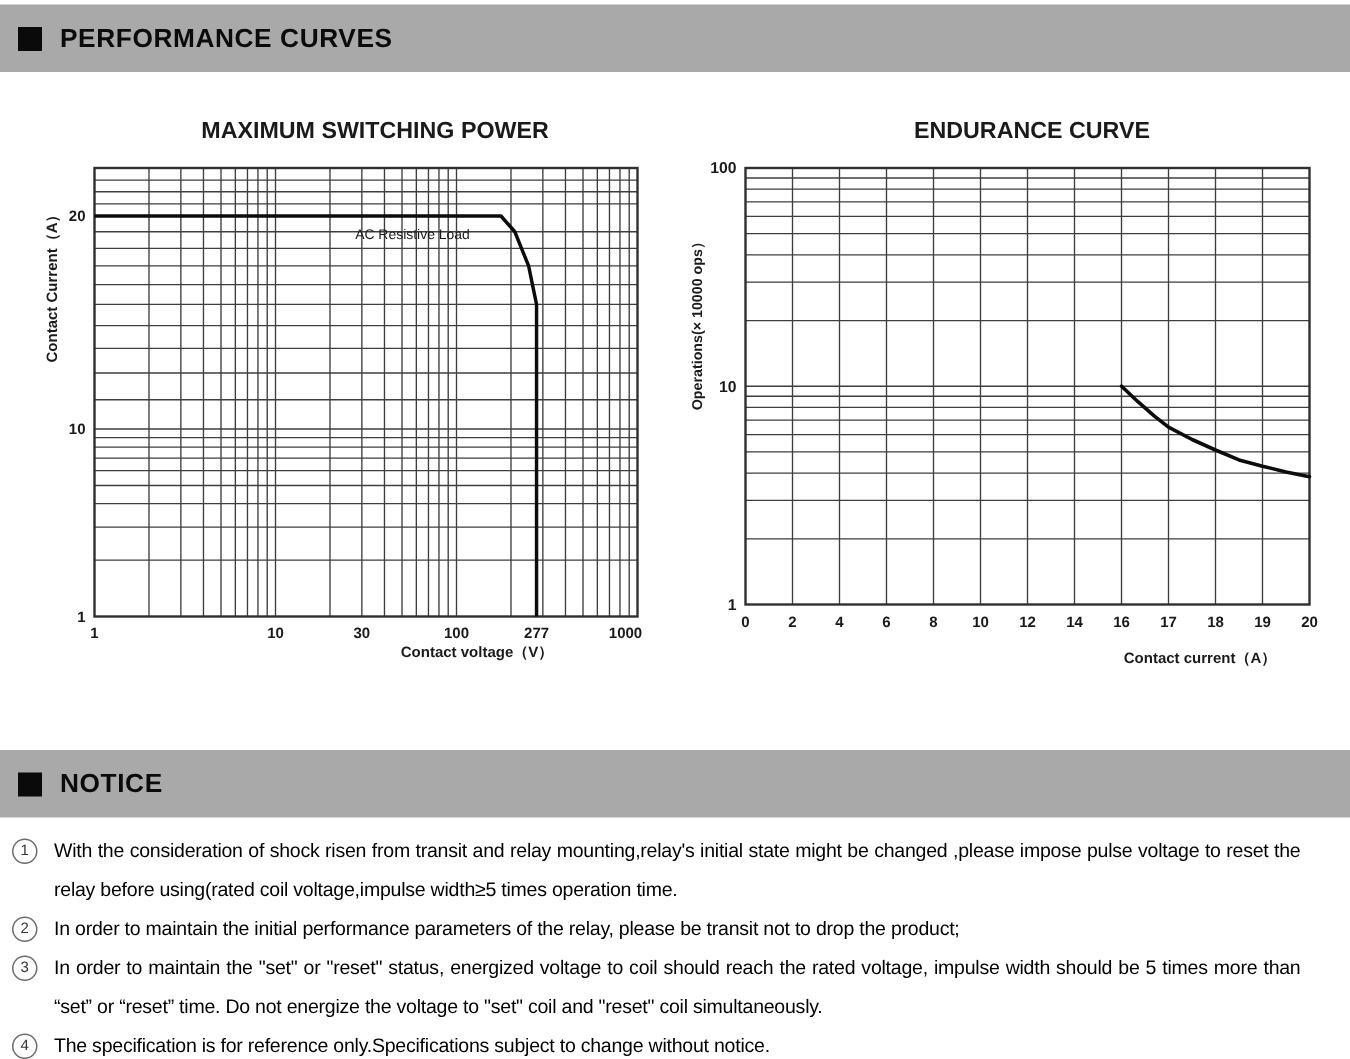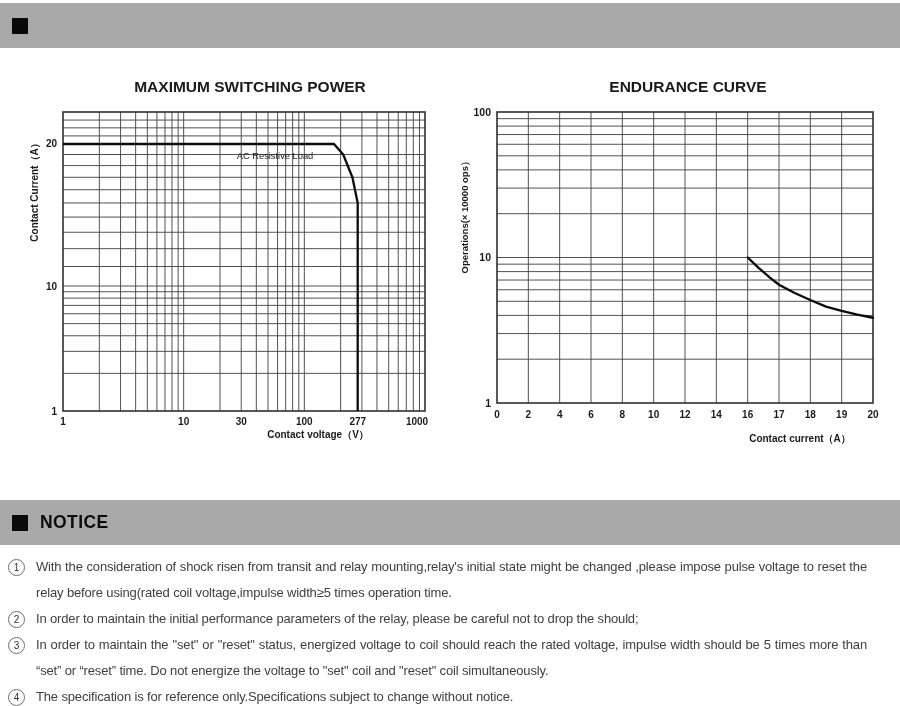--- a/index.html
+++ b/index.html
@@ -24,28 +24,29 @@
     padding-left:6px;box-sizing:border-box;
   }
   .note-row{display:flex;align-items:flex-start;}
   .note-marker{
     flex:0 0 auto;width:15px;height:15px;margin:5px 11px 0 2px;
     border:1px solid #6d6d6d;border-radius:50%;
     font-size:10px;line-height:15px;text-align:center;color:#333;
   }
   .note-text{
     width:831px;font-size:13px;line-height:26px;letter-spacing:-0.15px;
-    color:#404040;text-align:justify;
+    color:#000000;text-align:justify;
   }
 </style>
 </head>
 <body>
 
 <div class="section-bar" id="bar-performance">
   <span class="bar-square"></span>
+  <span class="bar-title">PERFORMANCE CURVES</span>
 </div>
 
 <svg id="charts-svg" width="900" height="430" viewBox="0 0 900 430">
     <g stroke="#3e3e3e" stroke-width="0.9">
       <line x1="99.32428614345372" y1="62" x2="99.32428614345372" y2="361"></line>
       <line x1="120.57263140283928" y1="62" x2="120.57263140283928" y2="361"></line>
       <line x1="135.64857228690744" y1="62" x2="135.64857228690744" y2="361"></line>
       <line x1="147.34238052321297" y1="62" x2="147.34238052321297" y2="361"></line>
       <line x1="156.89691754629303" y1="62" x2="156.89691754629303" y2="361"></line>
       <line x1="164.97516349505366" y1="62" x2="164.97516349505366" y2="361"></line>
@@ -168,21 +169,21 @@
   <span class="bar-title">NOTICE</span>
 </div>
 
 <div id="notes">
     <div class="note-row">
       <span class="note-marker">1</span>
       <div class="note-text">With the consideration of shock risen from transit and relay mounting,relay's initial state might be changed ,please impose pulse voltage to reset the relay before using(rated coil voltage,impulse width≥5 times operation time.</div>
     </div>
     <div class="note-row">
       <span class="note-marker">2</span>
-      <div class="note-text">In order to maintain the initial performance parameters of the relay, please be careful not to drop the should;</div>
+      <div class="note-text">In order to maintain the initial performance parameters of the relay, please be transit not to drop the product;</div>
     </div>
     <div class="note-row">
       <span class="note-marker">3</span>
       <div class="note-text">In order to maintain the "set" or "reset" status, energized voltage to coil should reach the rated voltage, impulse width should be 5 times more than “set” or “reset” time. Do not energize the voltage to "set" coil and "reset" coil simultaneously.</div>
     </div>
     <div class="note-row">
       <span class="note-marker">4</span>
       <div class="note-text">The specification is for reference only.Specifications subject to change without notice.</div>
     </div>
   </div>

